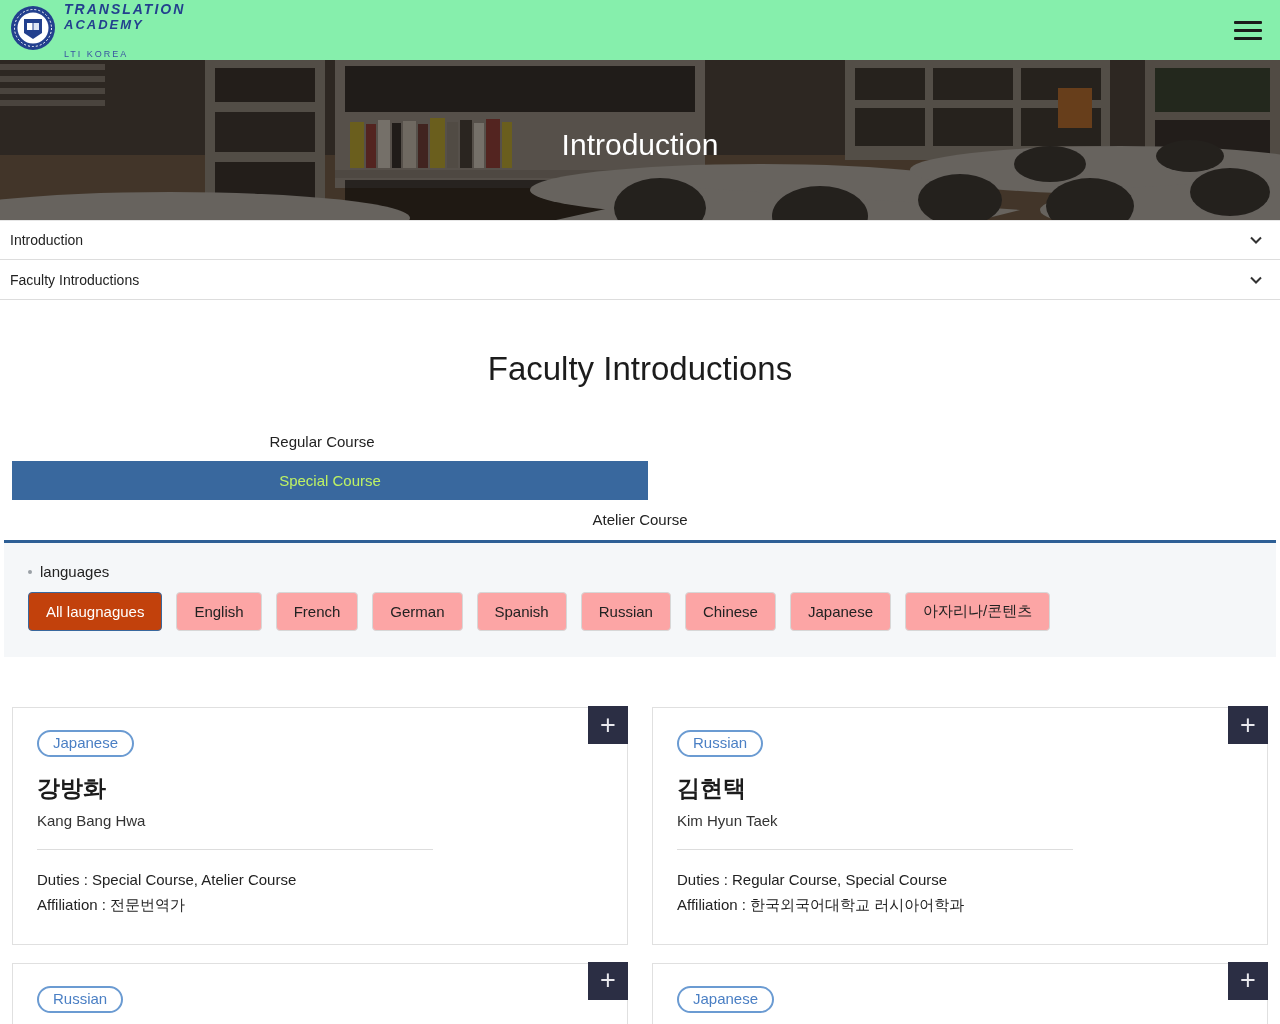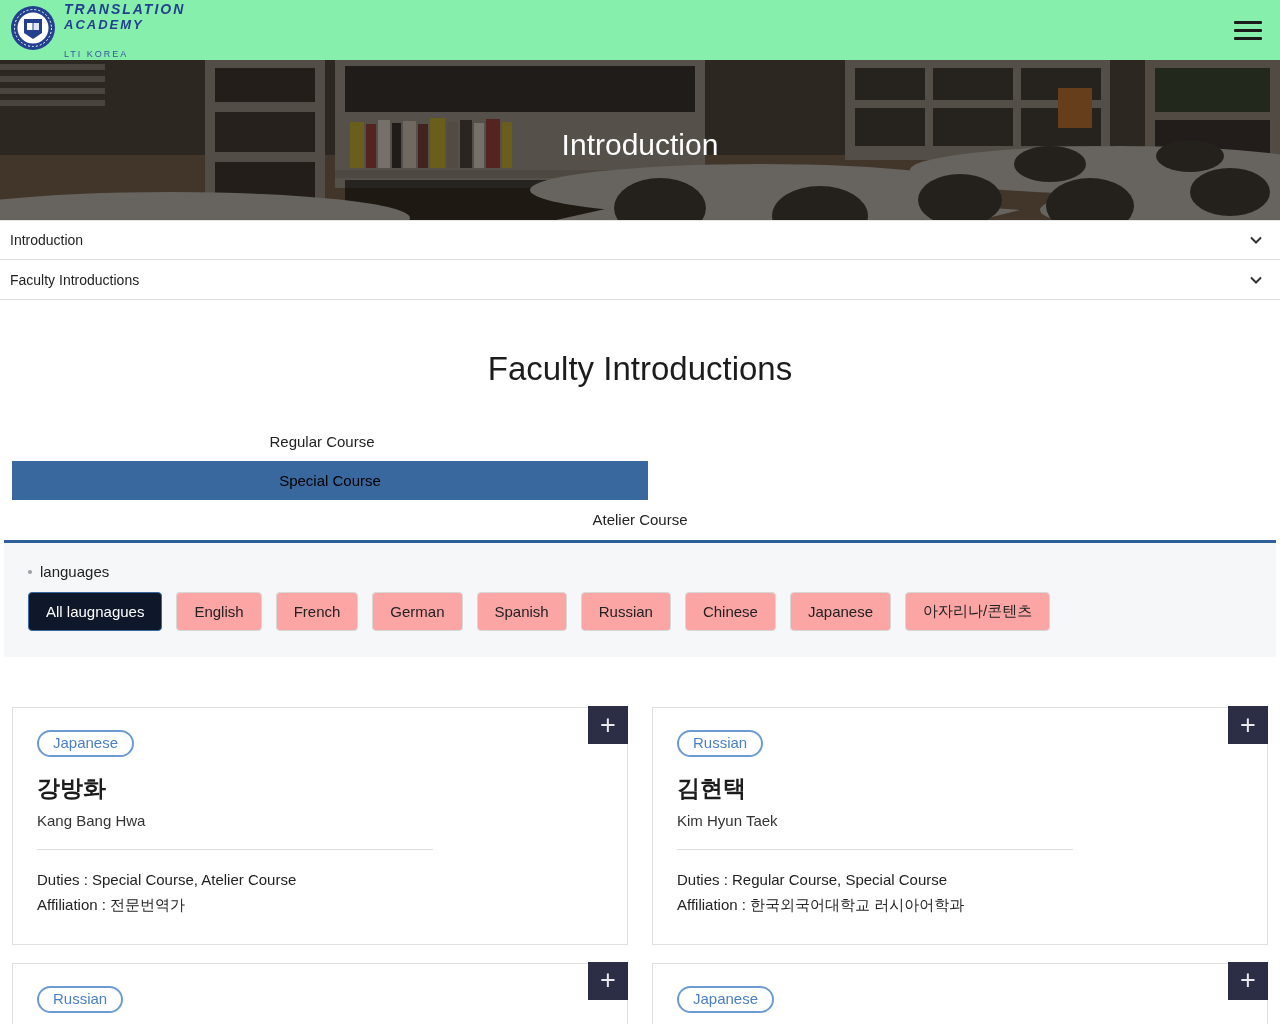--- a/index.html
+++ b/index.html
@@ -33,33 +33,33 @@
 
   
   .page-title { text-align:center; font-size:33px; font-weight:500; color:#1c1c1c;
     margin:50px 0 34px; }
 
   
   .content { padding:0 4px; }
   .tabs { display:flex; flex-wrap:wrap; }
   .tab { width:50%; height:39px; display:flex; align-items:center; justify-content:center;
     font-size:15px; color:#222; cursor:pointer; background:#fff; }
-  .tab.active { background:#39689e; color:#000000;margin-left:8px; }
+  .tab.active { background:#39689e; color:#bef264;margin-left:8px; }
   .tab.full { width:100%; }
   .tab-rule { height:3px; background:#2e5f96; margin-top:1px; }
 
   
   .filter-panel { background:#f5f7f9; padding:20px 24px 26px; }
   .filter-label-row { display:flex; align-items:center; gap:8px; margin-bottom:12px; }
   .dot { width:4px; height:4px; border-radius:50%; background:#9aa0a6; }
   .filter-label { font-size:15px; color:#222; }
   .chip-row { display:flex; gap:14px; flex-wrap:wrap; }
   .chip { background:#fca5a5; border:1px solid #d7d7d7; border-radius:4px; padding:9px 17px;
     font-size:15px; color:#222; cursor:pointer; }
-  .chip.selected { background:#0f172a; border-color:#39689e; color:#fff; }
+  .chip.selected { background:#c2410c; border-color:#39689e; color:#fff; }
 
   
   .cards { display:grid; grid-template-columns:1fr 1fr; column-gap:24px; row-gap:18px;
     margin:50px 12px 0; }
   .card { position:relative; border:1px solid #e0e0e0; background:#fff;
     padding:22px 24px 26px; min-height:208px; }
   .plus-btn { position:absolute; top:-2px; right:-1px; width:40px; height:38px;
     background:#2b2e44; color:#e9e9ee; display:flex; align-items:center; justify-content:center;
     font-size:27px; font-weight:200; cursor:pointer; line-height:1; }
   .badge { display:inline-block; border:2px solid #6b9bd2; color:#4a7fc4; border-radius:15px;

